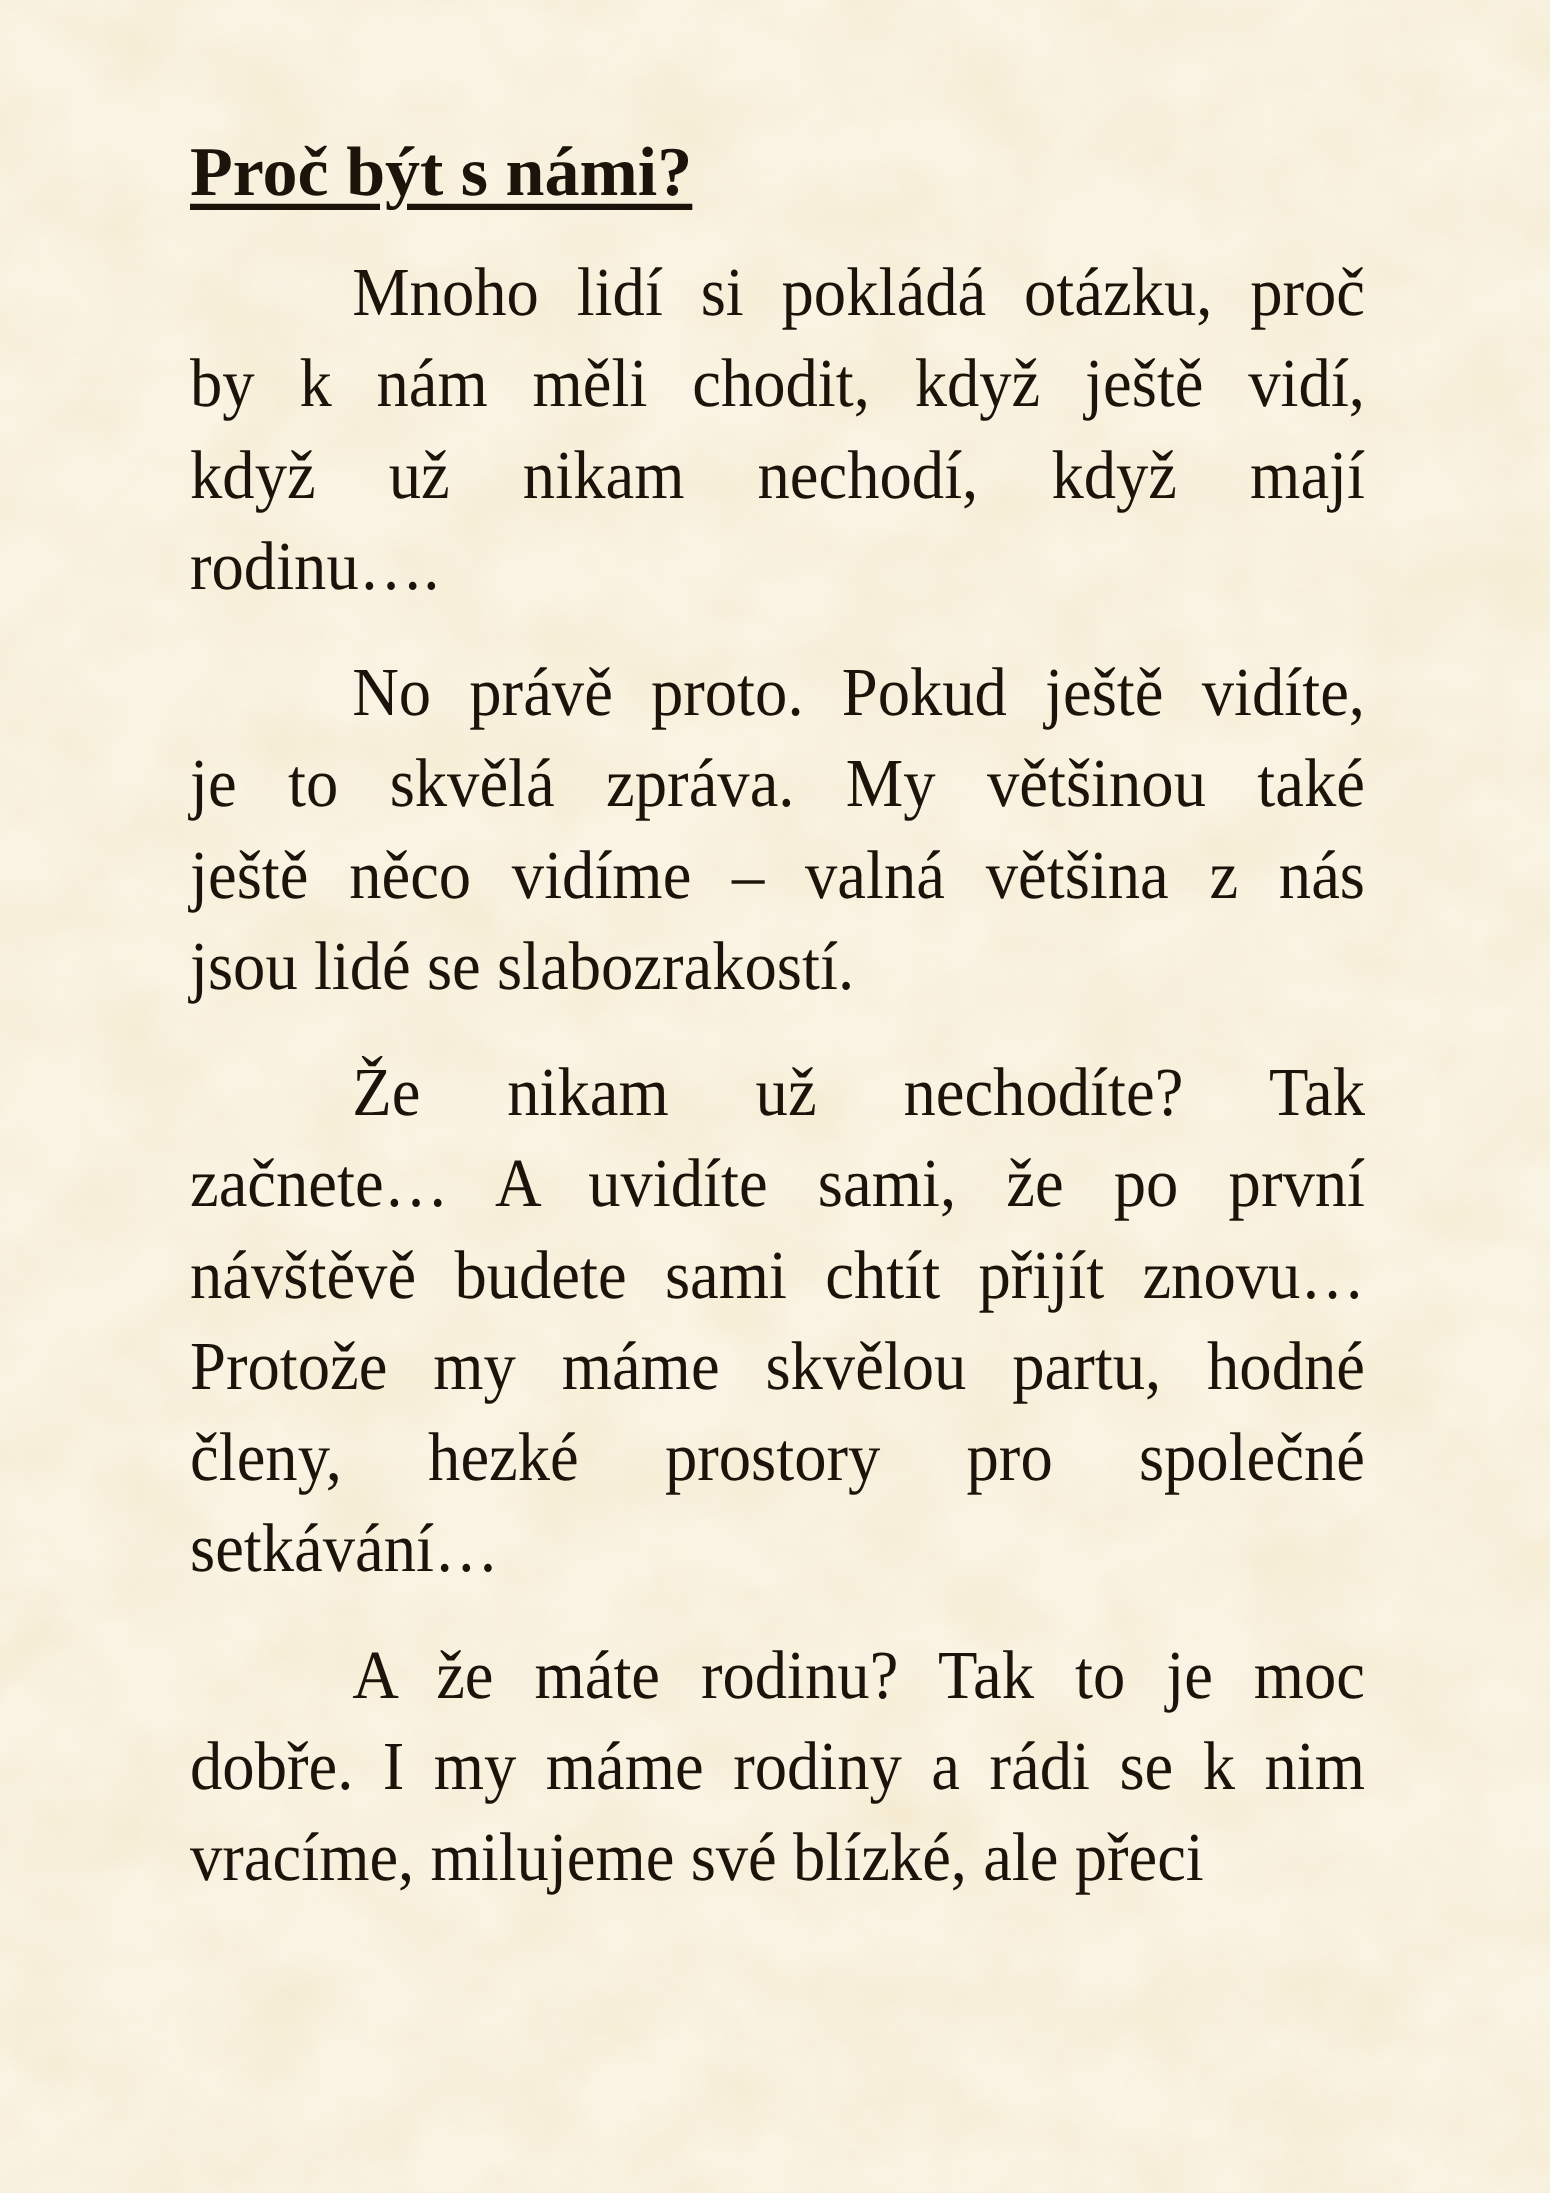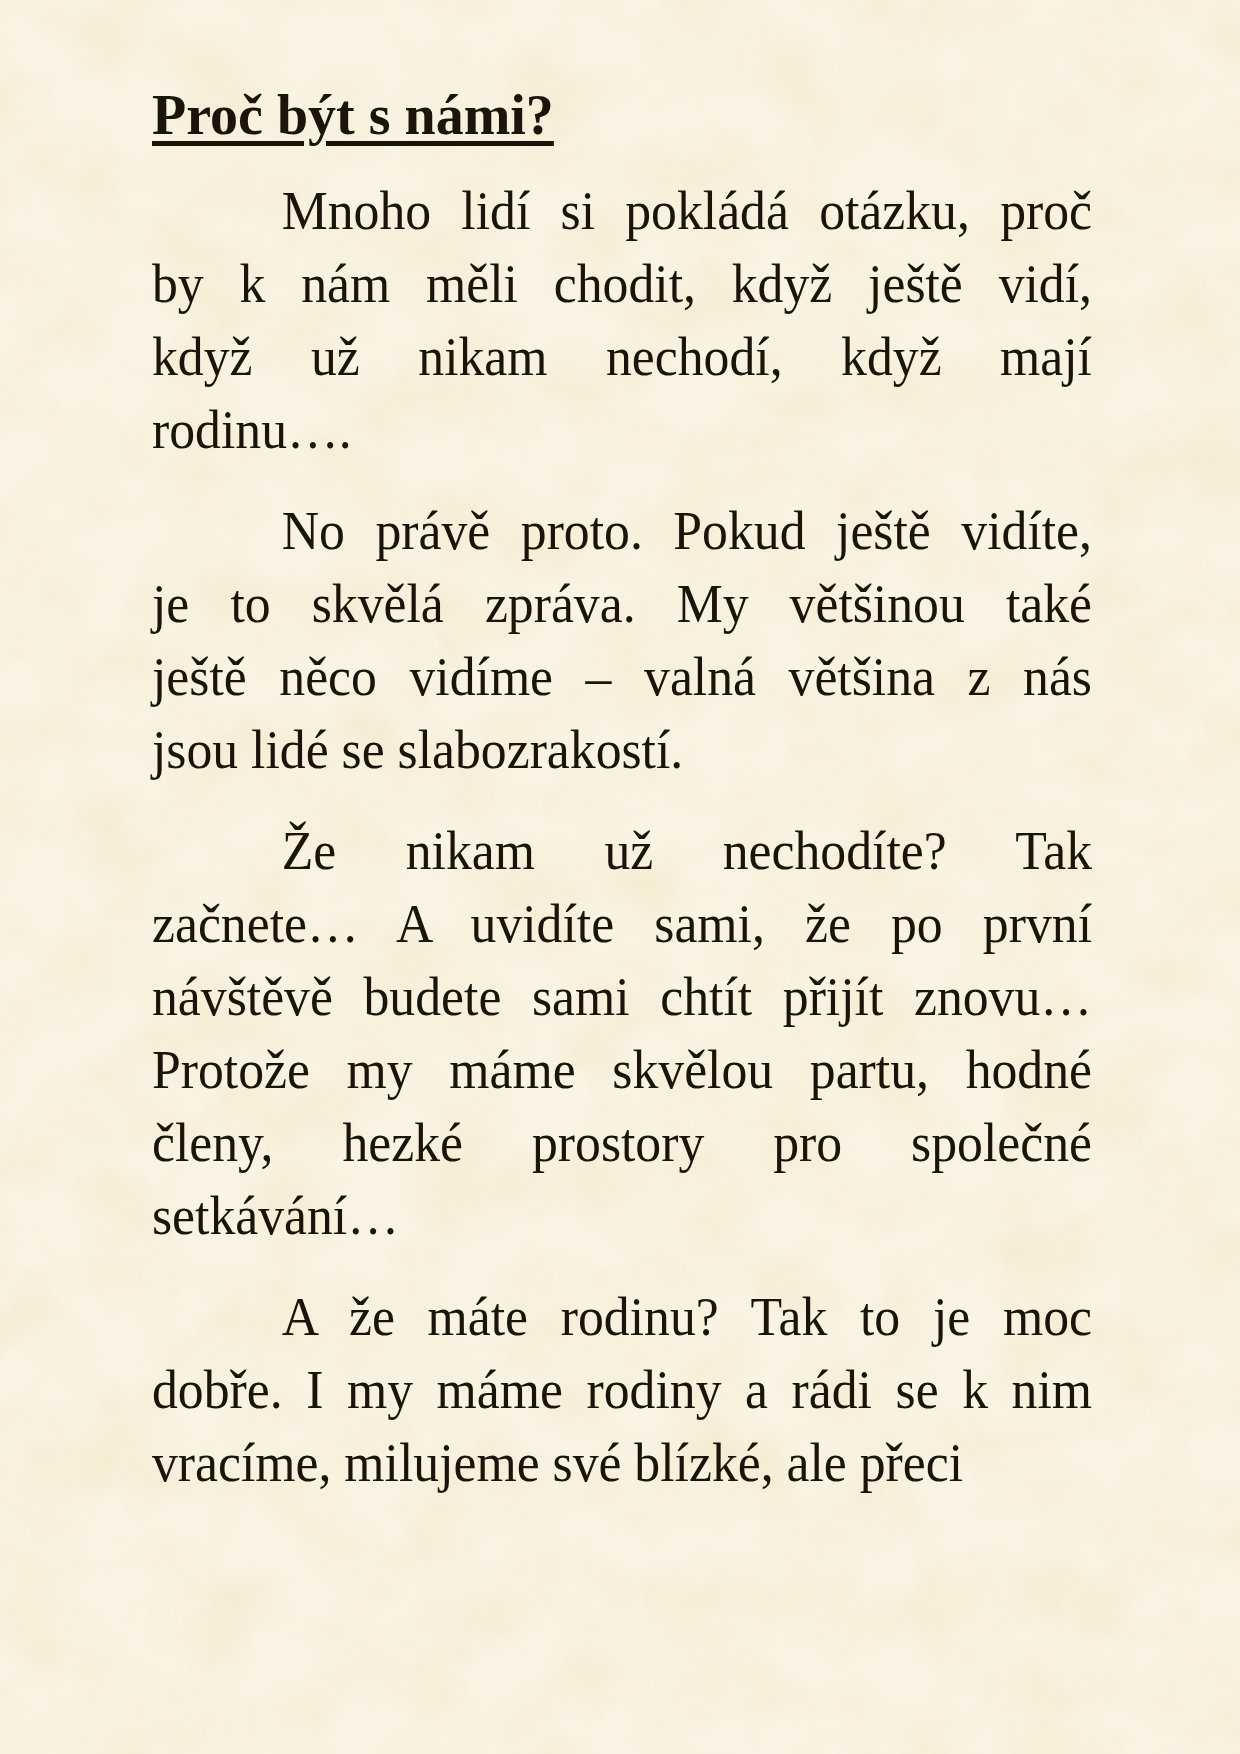--- a/index.html
+++ b/index.html
@@ -28,21 +28,21 @@
   }
   .content {
     position: absolute;
     left: 0;
     top: 0;
     width: 1240px;
     height: 1754px;
   }
   .doc-title {
     margin: 0;
-    padding: 83px 0 0 152px;
+    padding: 106px 0 0 152px;
     font-size: 56px;
     line-height: 64px;
     font-weight: bold;
     color: #1c140a;
     text-decoration: underline;
     text-decoration-thickness: 5px;
     text-underline-offset: 7px;
   }
   .body-text {
     margin-top: 27px;

